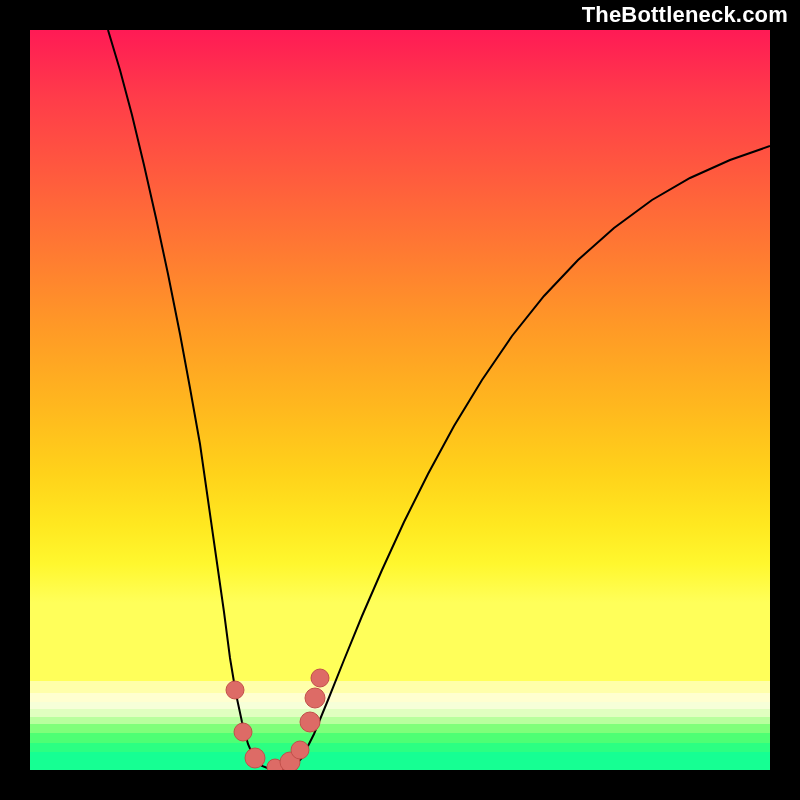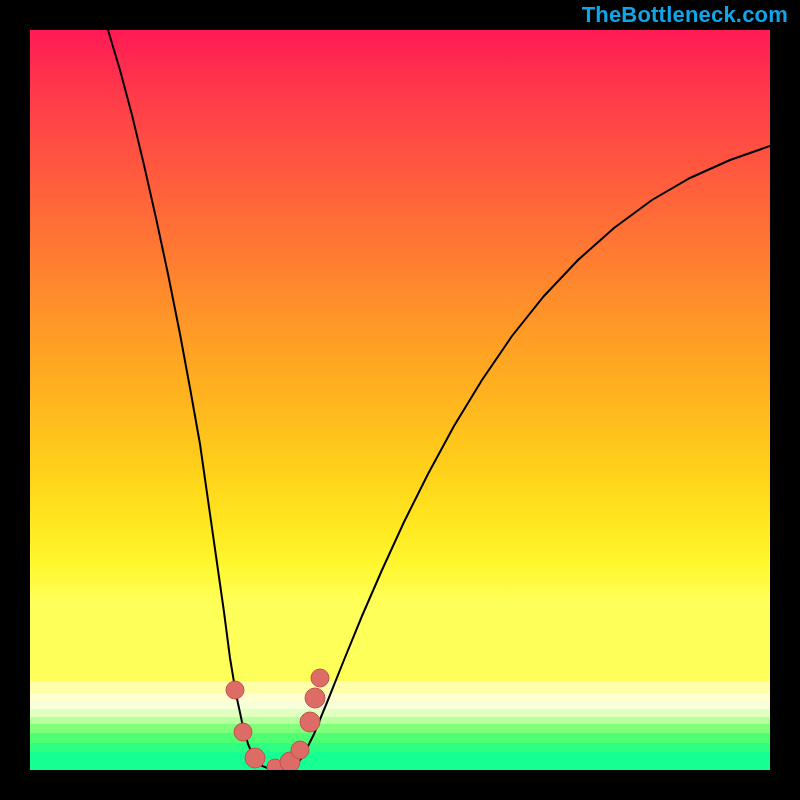--- a/index.html
+++ b/index.html
@@ -63,21 +63,21 @@
     width: 100%;
     height: 100%;
   }
   .watermark {
     position: absolute;
     top: 2px;
     right: 12px;
     font-family: Arial, Helvetica, sans-serif;
     font-size: 22px;
     font-weight: 600;
-    color: #0ea5e9;
+    color: #ffffff;
     letter-spacing: 0.2px;
   }
 </style>
 </head>
 <body>
 
 <div class="frame">
   <div class="watermark">TheBottleneck.com</div>
   <div class="plot">
     <div class="gradient">

